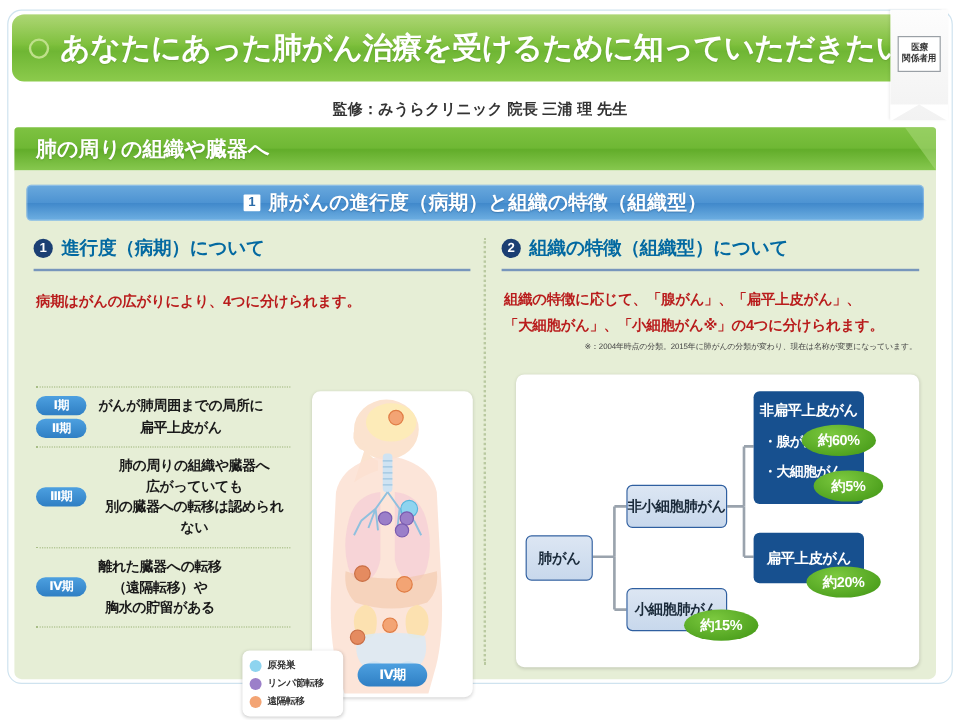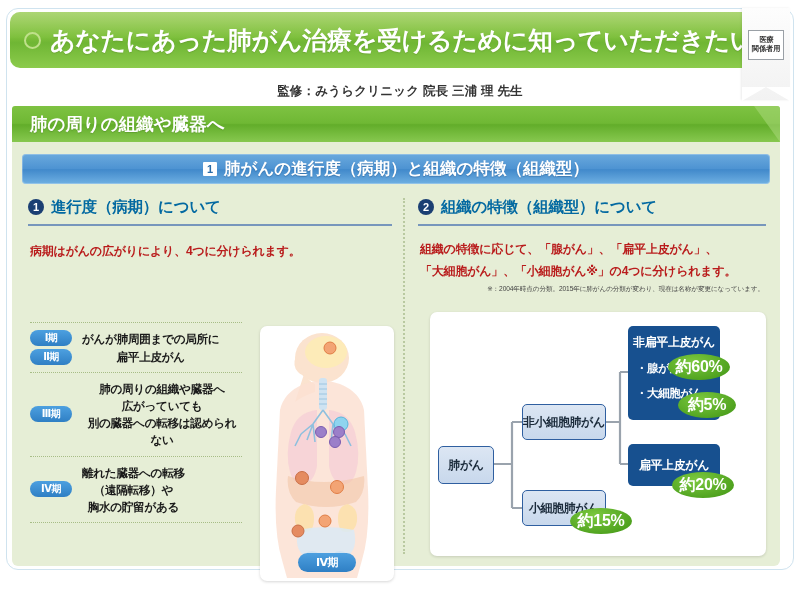--- a/index.html
+++ b/index.html
@@ -300,21 +300,21 @@
   .node-dark {
     background: #17508f;
     border-radius: 5px;
     color: #ffffff;
   }
   .pct {
     position: absolute;
     border-radius: 50%;
     background: radial-gradient(ellipse at 40% 30%, #7cc93f, #4ea11e 75%);
     color: #ffffff;
-    font-size: 16px; font-weight: bold;
+    font-size: 12px; font-weight: bold;
     display: flex; align-items: center; justify-content: center;
     letter-spacing: -.3px;
   }
 </style>
 </head>
 <body>
 
 <div id="page">
   <div class="frame"></div>
 
@@ -430,20 +430,34 @@
           <circle cx="79" cy="106" r="5.5" fill="#9b7fc9" stroke="#7a5cb0" stroke-width="1"></circle>
           <circle cx="75" cy="116" r="5.5" fill="#9b7fc9" stroke="#7a5cb0" stroke-width="1"></circle>
           <circle cx="42" cy="152" r="6.5" fill="#e58b60" stroke="#c96f46" stroke-width="1"></circle>
           <circle cx="77" cy="161" r="6.5" fill="#f3a474" stroke="#e07d45" stroke-width="1"></circle>
           <circle cx="65" cy="195" r="6" fill="#f3a474" stroke="#e07d45" stroke-width="1"></circle>
           <circle cx="38" cy="205" r="6" fill="#e58b60" stroke="#c96f46" stroke-width="1"></circle>
         </svg>
         <div class="stage4-pill">Ⅳ期</div>
       </div>
 
+      <div class="legend">
+          <div class="legend-row">
+            <div class="ldot" style="background: rgb(142, 212, 239);"></div>
+            <span>原発巣</span>
+          </div>
+          <div class="legend-row">
+            <div class="ldot" style="background: rgb(155, 127, 201);"></div>
+            <span>リンパ節転移</span>
+          </div>
+          <div class="legend-row">
+            <div class="ldot" style="background: rgb(243, 164, 116);"></div>
+            <span>遠隔転移</span>
+          </div>
+        </div>
     </div>
 
     <div class="col-right">
       <div class="col-head">
         <div class="circnum">2</div>
         <div class="ctext">組織の特徴（組織型）について</div>
       </div>
       <div class="col-rule"></div>
       <div class="lead r">組織の特徴に応じて、「腺がん」、「扁平上皮がん」、</div>
       <div class="lead" style="margin-top:2px">「大細胞がん」、「小細胞がん※」の4つに分けられます。</div>

